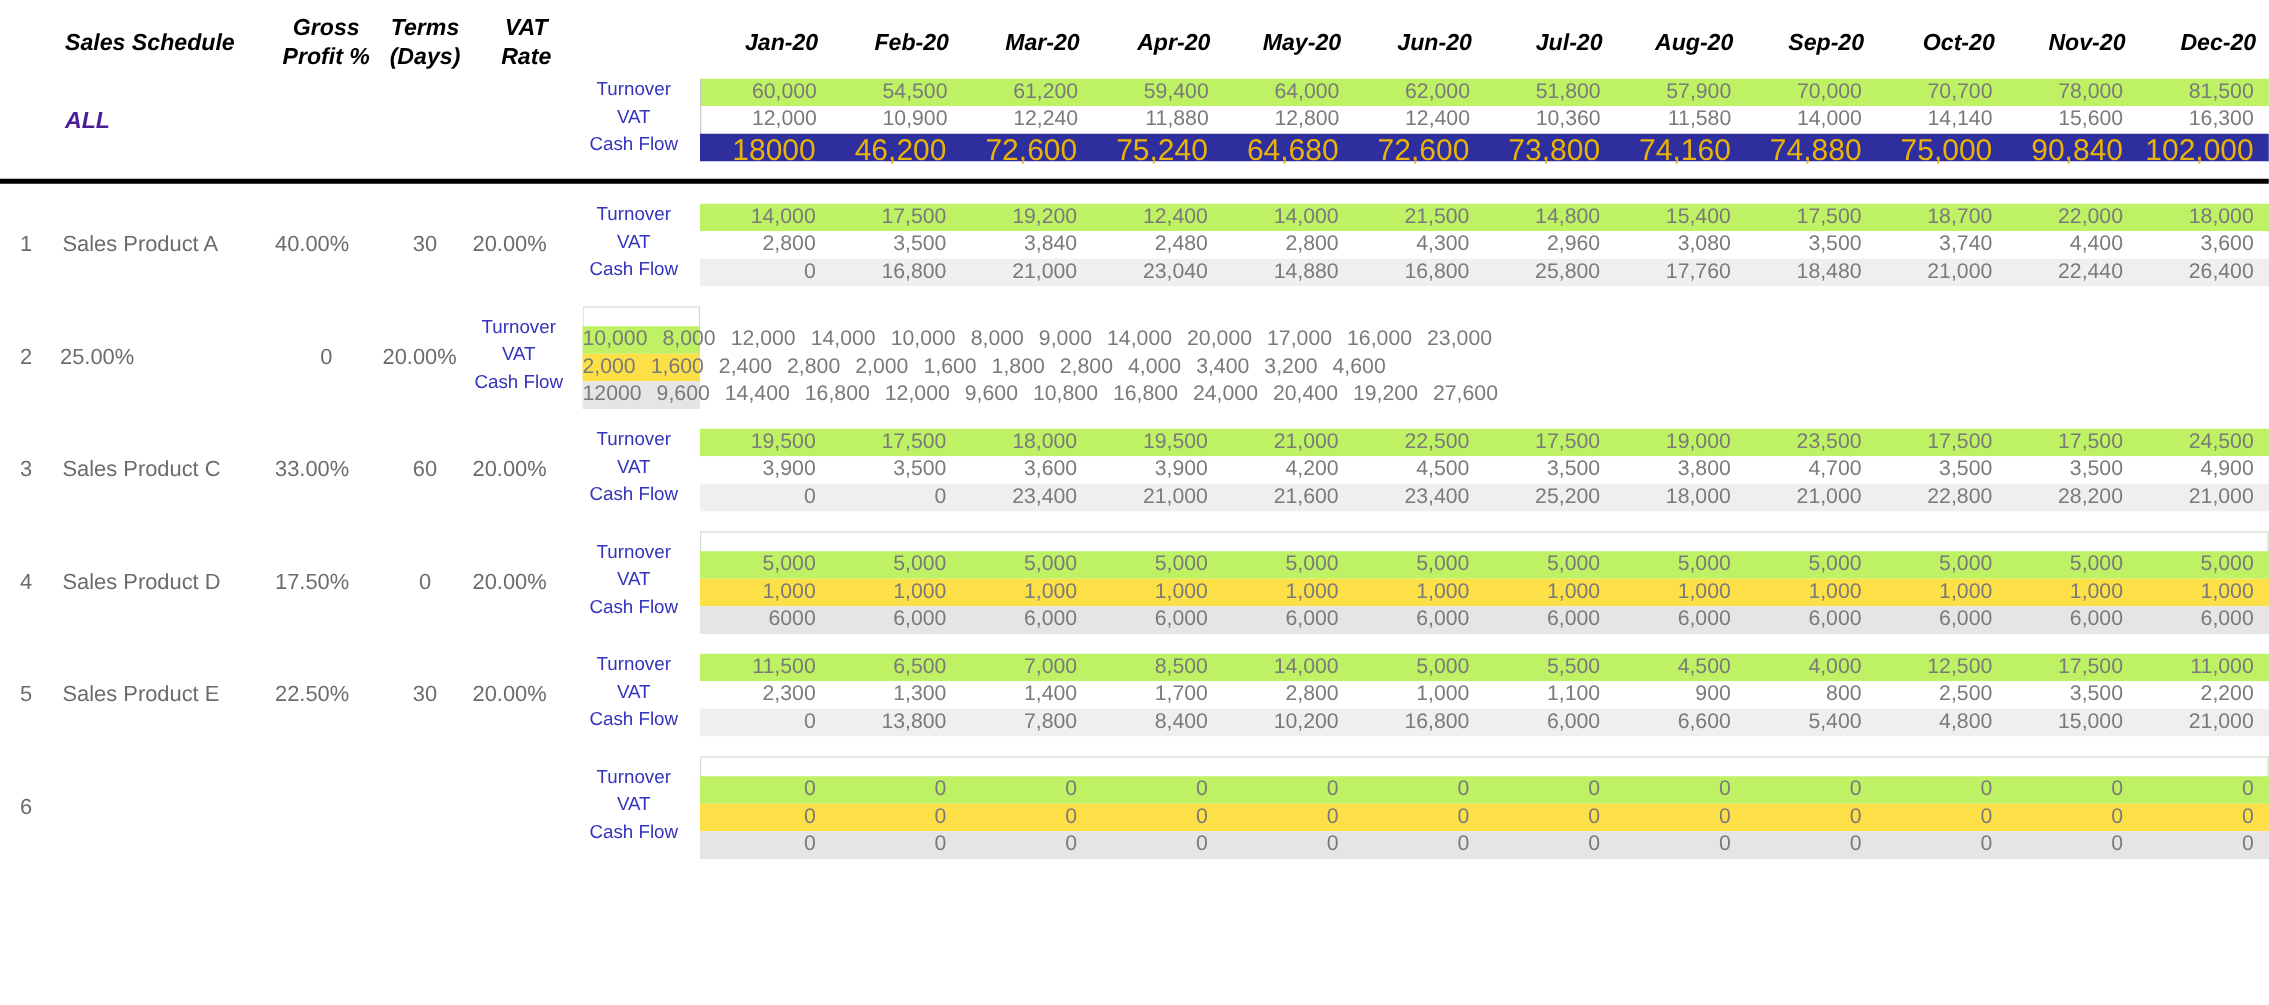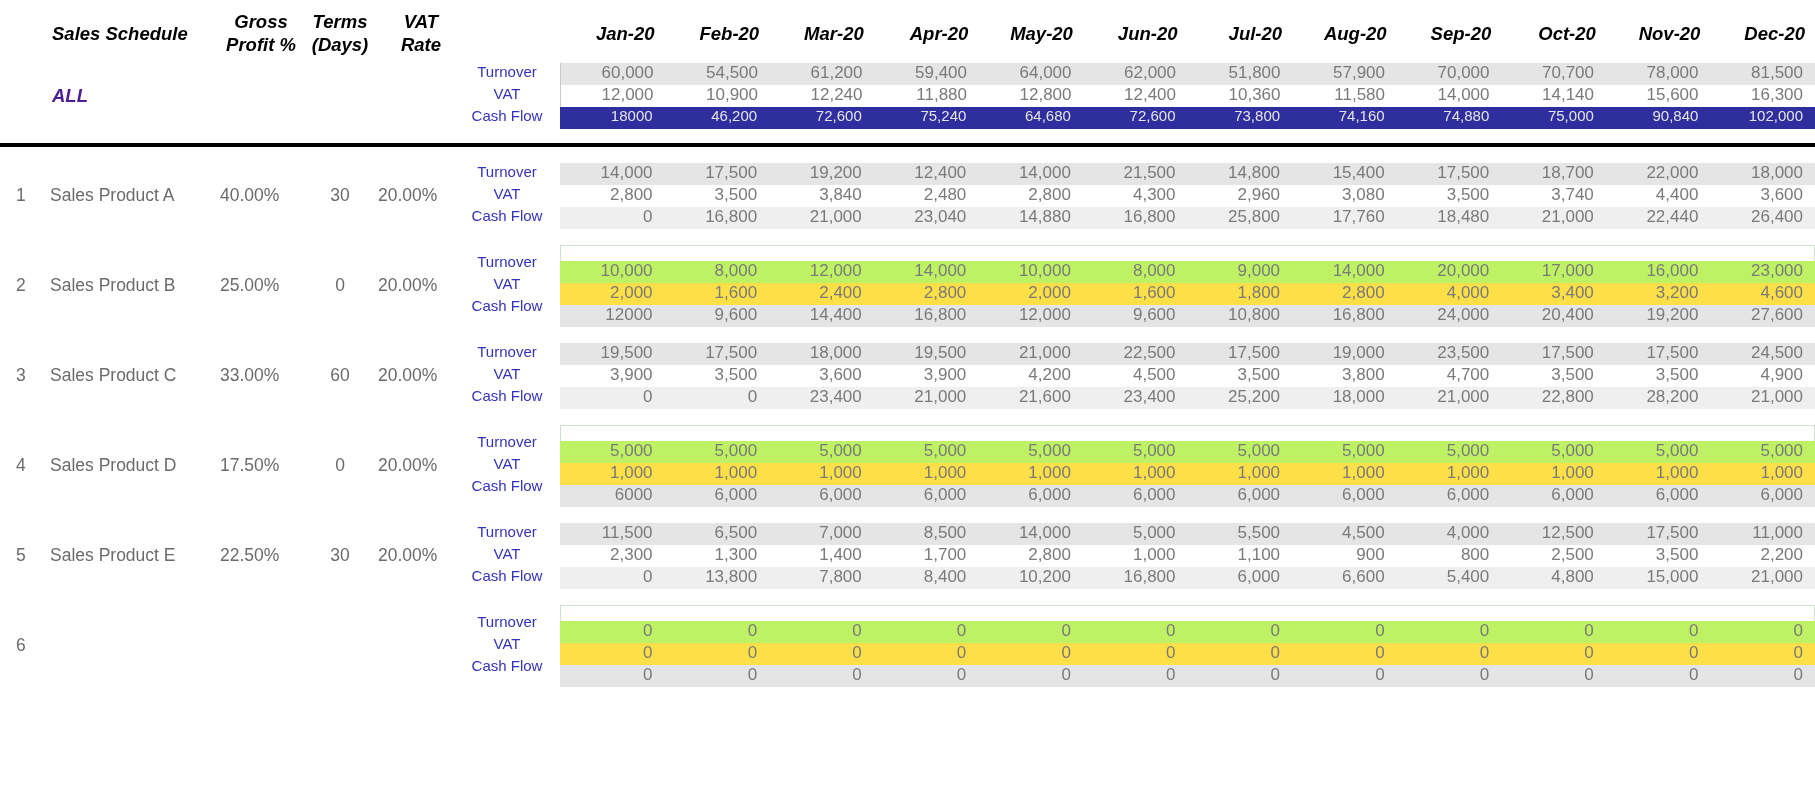--- a/index.html
+++ b/index.html
@@ -76,34 +76,34 @@
 
   .val {
     font-size: 17px;
     color: #7a7a7a;
     text-align: right;
     padding-right: 12px;
     white-space: nowrap;
   }
 
   
-  .r-turnover-gray { background: #e5e5e5; }
+  .r-turnover-gray { background: #bef264; }
   .r-vat-gray      { background: #ffffff; }
   .r-cash-gray     { background: #efefef; }
 
   .r-turnover-green { background: #bef264; margin-top: 16px; }
   .r-vat-green      { background: #fde047; }
   .r-cash-green     { background: #e5e5e5; }
 
   .r-cash-navy {
     background: #2e2e9e;
   }
   .r-cash-navy .val {
-    color: #e5e5e5;
-    font-size: 15px;
+    color: #eab308;
+    font-size: 24px;
   }
 
   
   .band {
     position: relative;
   }
   .band-gray  { box-shadow: inset 0 0 0 1px #d5d5d5; }
   .band-green { box-shadow: inset 0 0 0 1px #cfe0cc; }
 
   .rowline {
@@ -318,23 +318,20 @@
             <div class="val">22,440</div>
             <div class="val">26,400</div>
           </div>
         </div>
       </div>
       <div class="group product-group">
         <div class="desc">
           <div class="prod-text prod-idx">2</div>
         </div>
         <div class="desc">
-          <div class="prod-text prod-name">Sales Product B</div>
-        </div>
-        <div class="desc">
           <div class="prod-text prod-gp">25.00%</div>
         </div>
         <div class="desc">
           <div class="prod-text prod-terms" style="width: 100%;">0</div>
         </div>
         <div class="desc">
           <div class="prod-text prod-vat">20.00%</div>
         </div>
         <div class="desc metric-col">
           <div class="rowline metric-label">Turnover</div>

